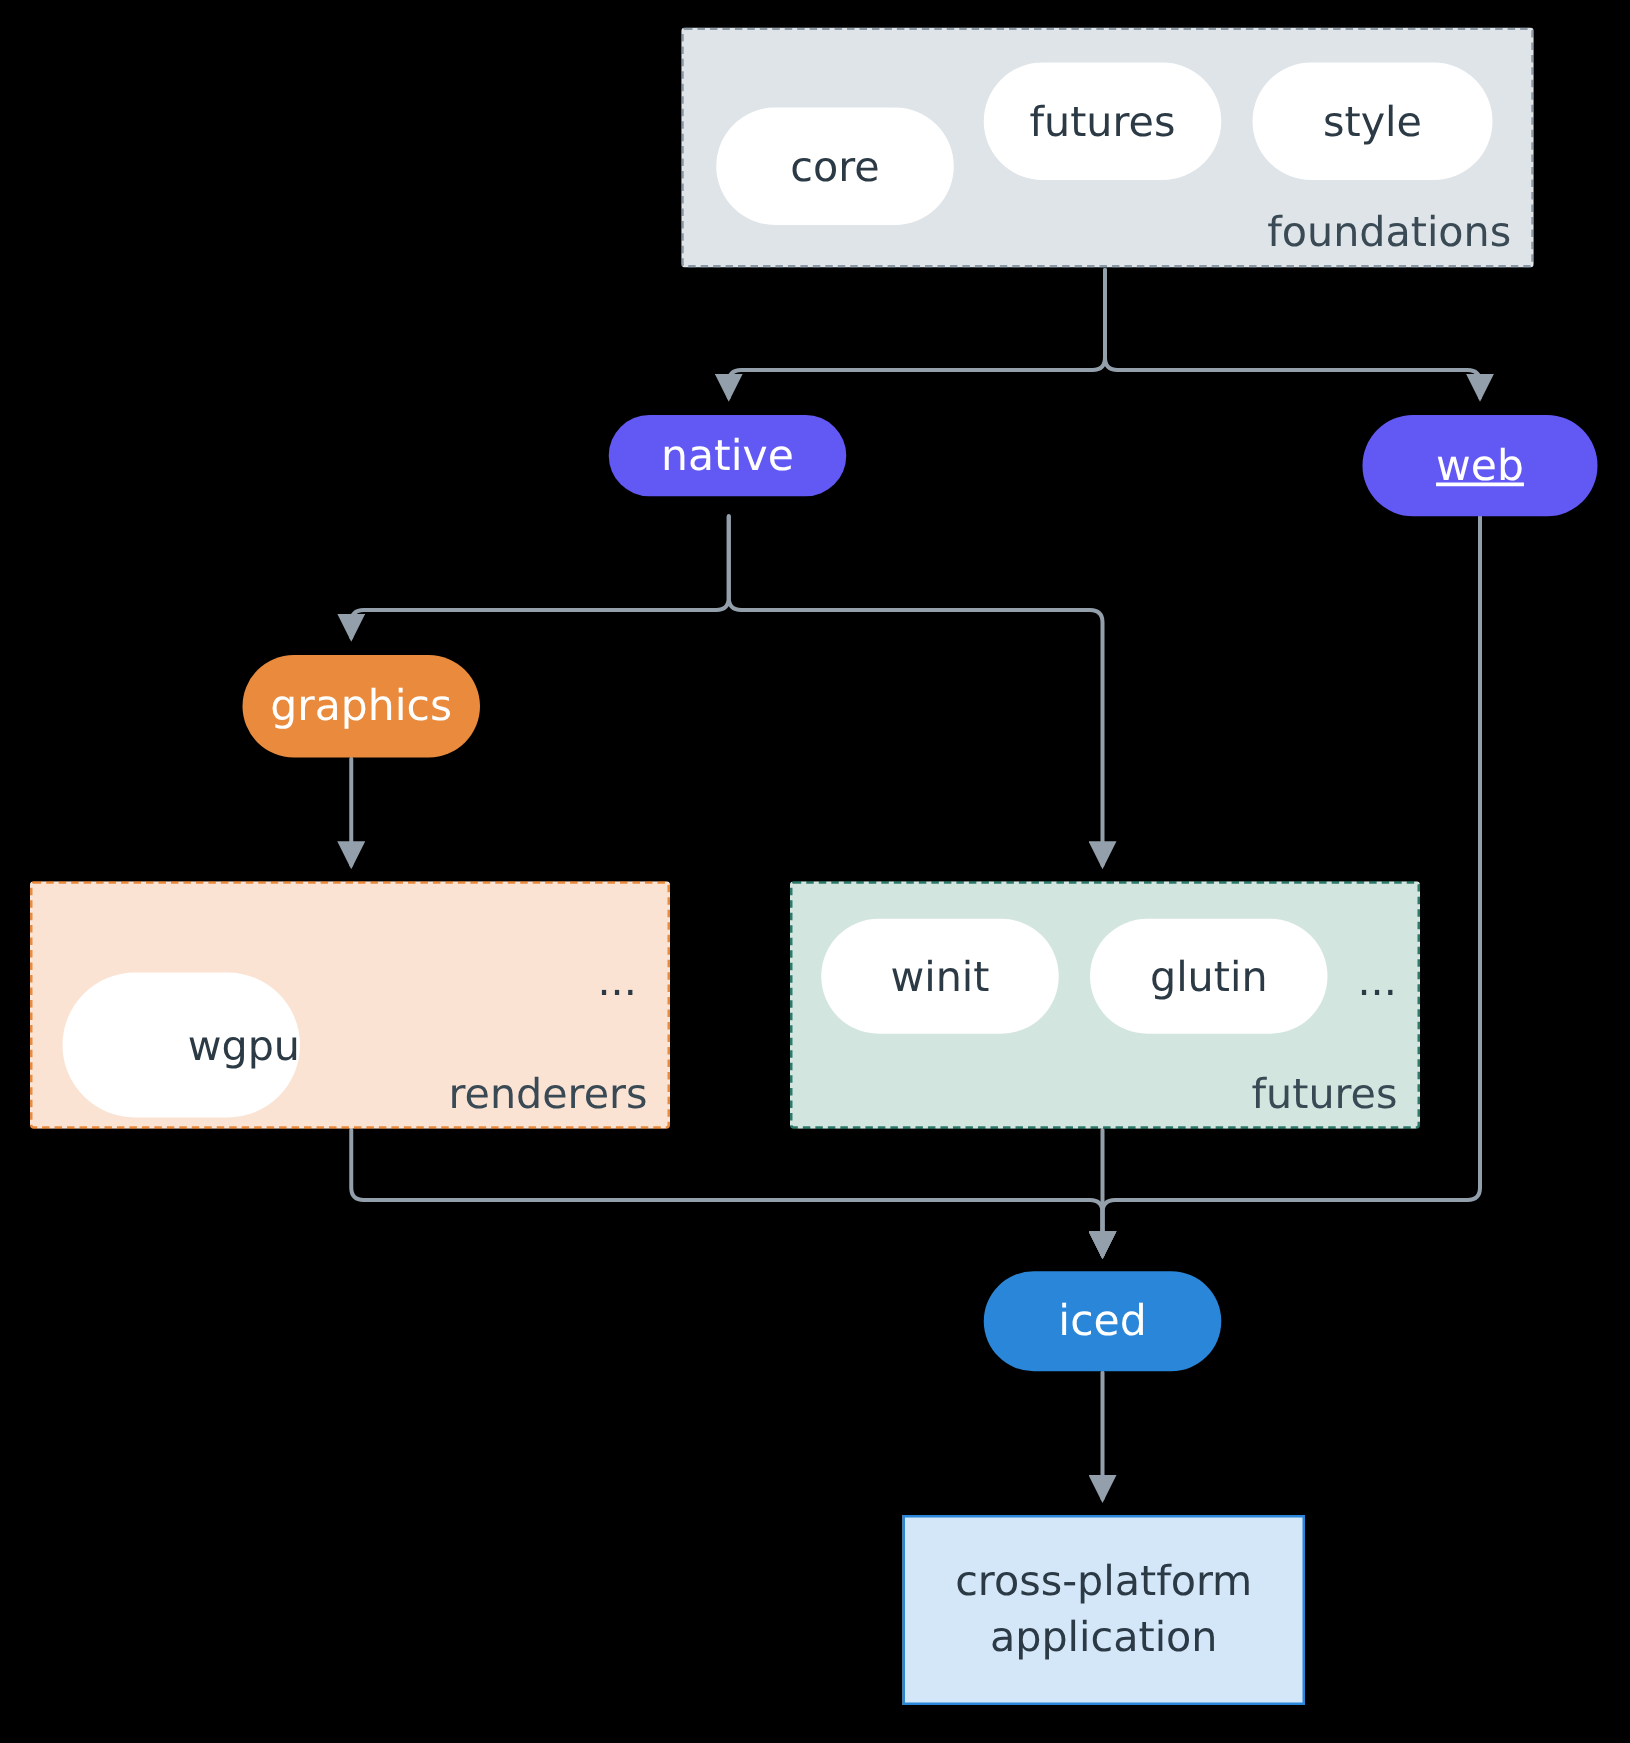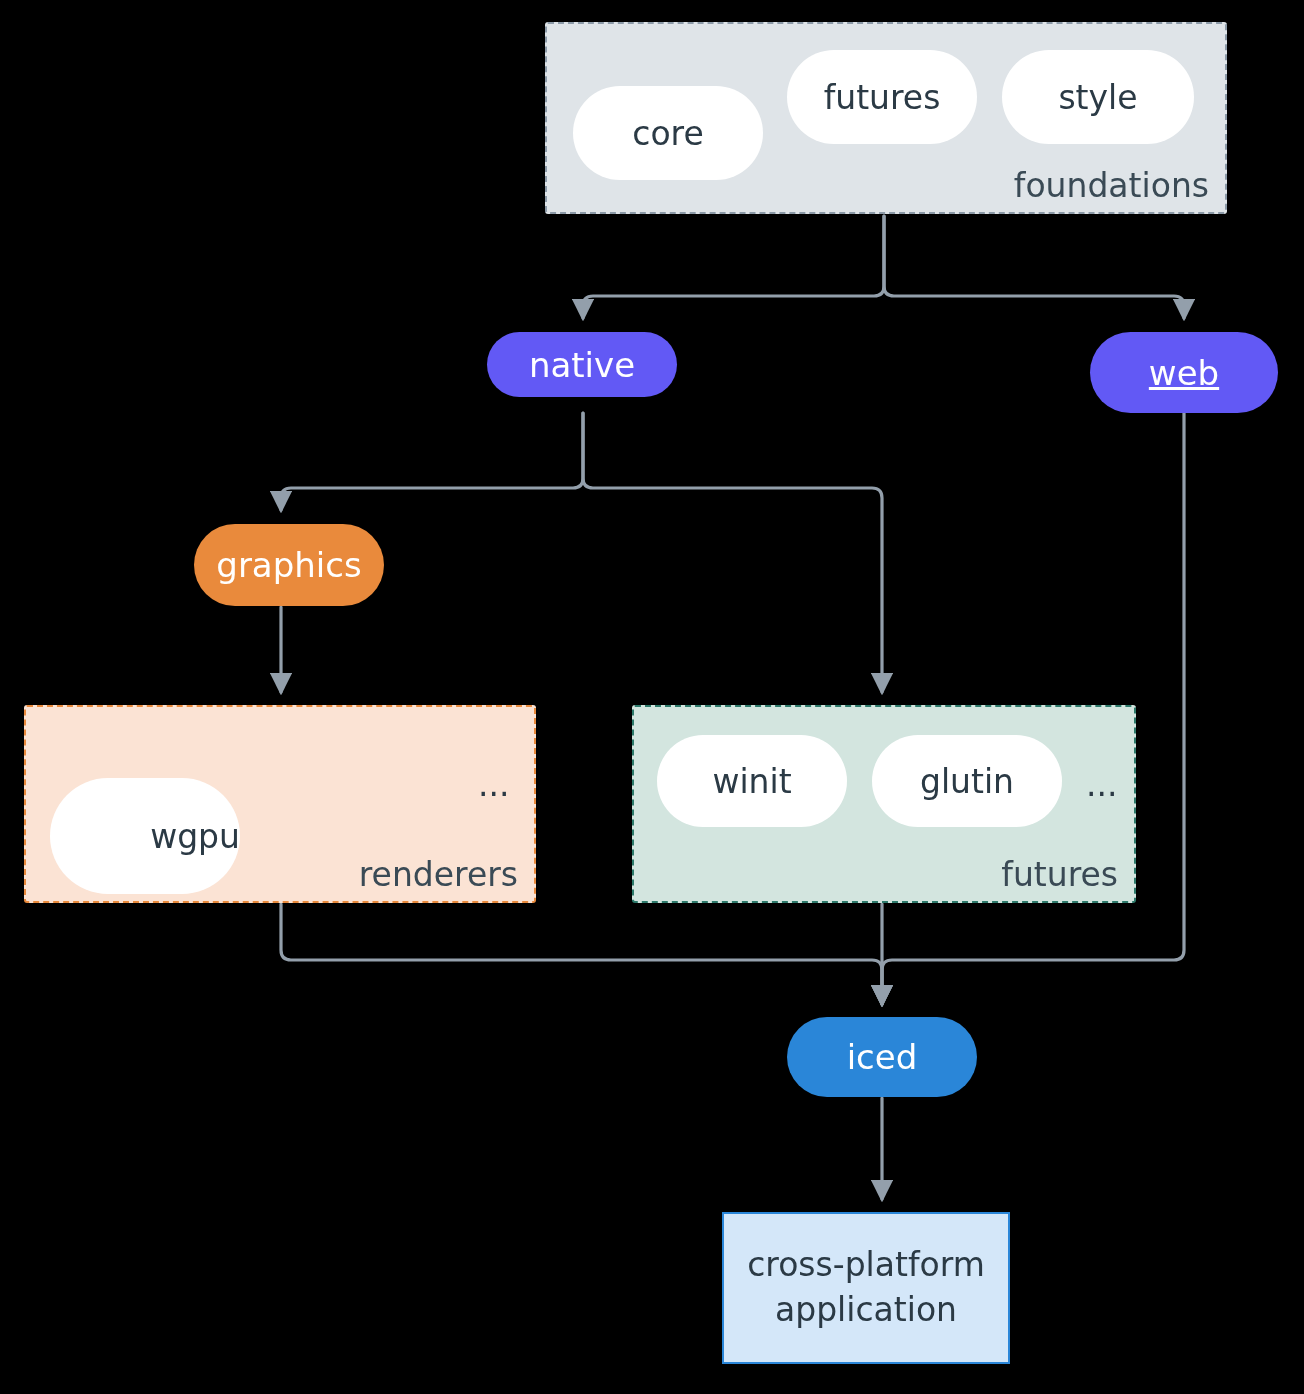--- a/index.html
+++ b/index.html
@@ -98,21 +98,21 @@
     font-size: 34px;
   }
   .node-native   { left: 487px;  top: 332px; width: 190px; height: 65px; background: #6259F5; }
   .node-web      { left: 1090px; top: 332px; width: 188px; height: 81px; background: #6259F5; text-decoration: underline; }
   .node-graphics { left: 194px;  top: 524px; width: 190px; height: 82px; background: #E98A3C; }
   .node-iced     { left: 787px;  top: 1017px; width: 190px; height: 80px; background: #2A86D8; }
 
   
   .node-app {
     position: absolute;
-    left: 722px; top: 1212px; width: 288px; height: 152px;
+    left: 722px; top: 1212px; width: 322px; height: 152px;
     box-sizing: border-box;
     background: #D4E7F9;
     border: 2px solid #2A86D8;
     display: flex;
     flex-direction: column;
     align-items: center;
     justify-content: center;
     color: #2B3A45;
     font-size: 33px;
     line-height: 1.35;

